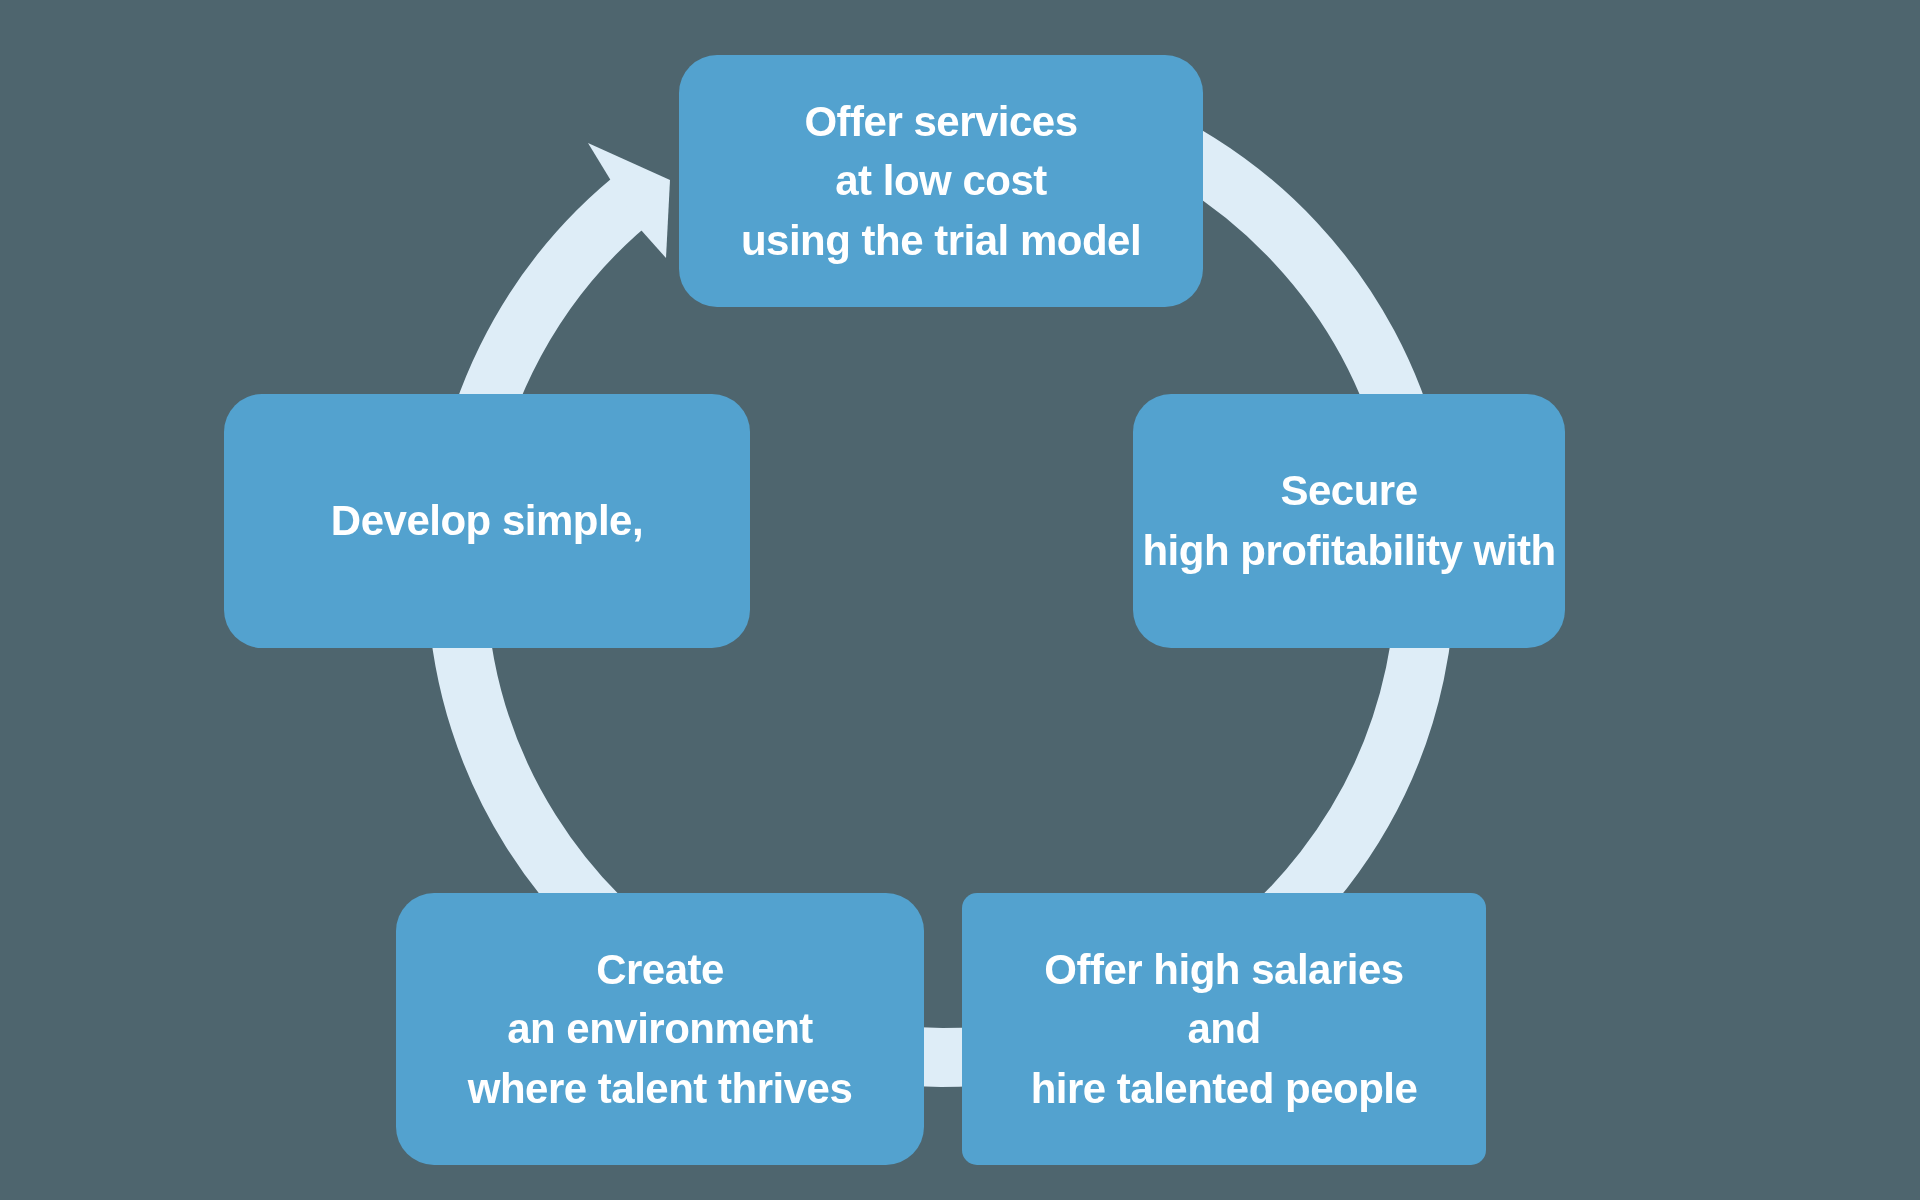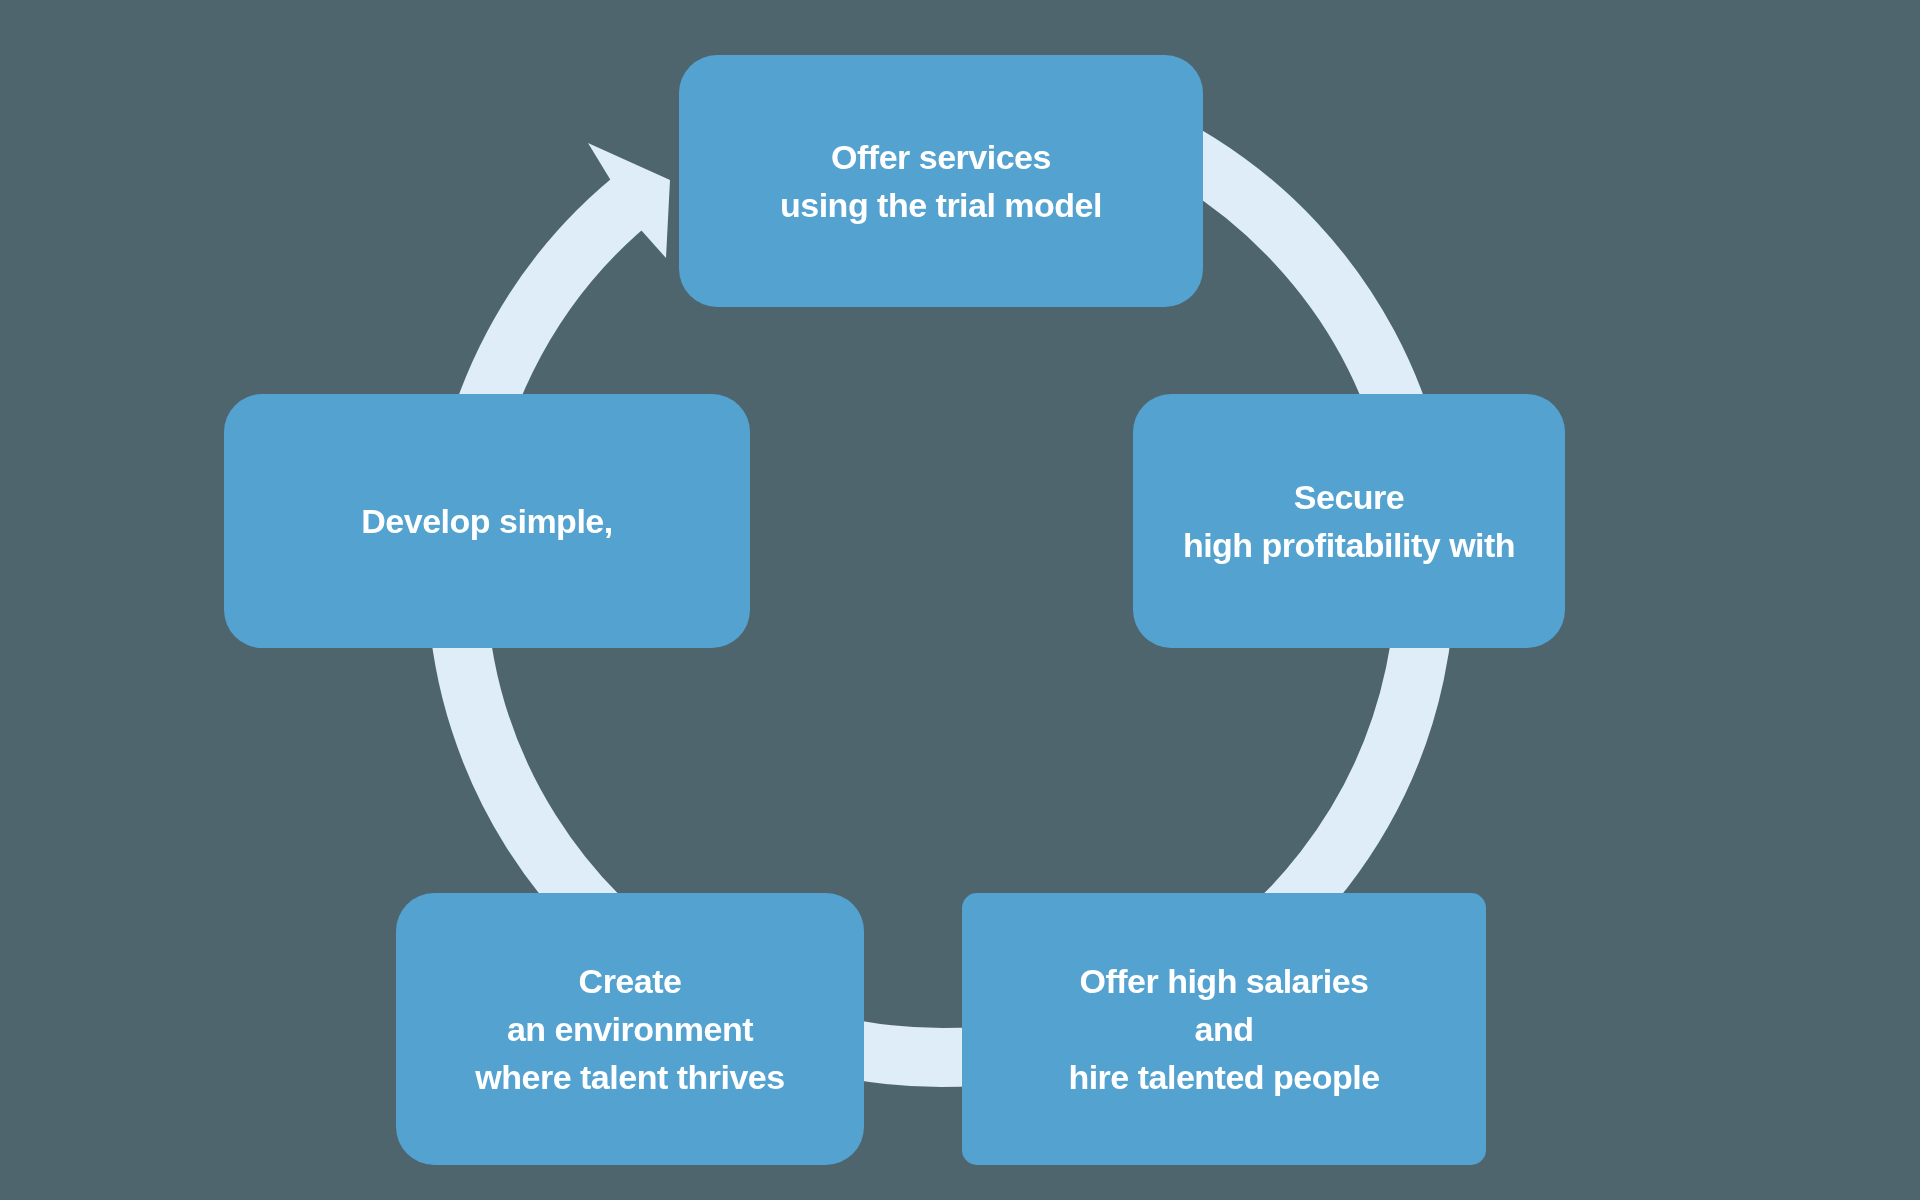--- a/index.html
+++ b/index.html
@@ -33,45 +33,46 @@
     position:absolute;
     background:var(--node-fill);
     border-radius:38px;
     color:var(--text);
     display:flex;
     flex-direction:column;
     justify-content:center;
     align-items:center;
     text-align:center;
     font-weight:bold;
-    font-size:34px;
+    font-size:42px;
     line-height:1.42;
     letter-spacing:-0.5px;
   }
   .node .line{
     white-space:nowrap;
   }
   .pos-top{          left:679px;  top:55px;  width:524px; height:252px; }
   .pos-right{        left:1133px; top:394px; width:432px; height:254px; }
   .pos-bottom-right{ left:962px;  top:893px; width:524px; height:272px;border-radius:15px; }
-  .pos-bottom-left{  left:396px;  top:893px; width:468px; height:272px; }
+  .pos-bottom-left{  left:396px;  top:893px; width:528px; height:272px; }
   .pos-left{         left:224px;  top:394px; width:526px; height:254px;gap:34px; }
 </style>
 </head>
 <body>
 
 <div class="stage">
 
   <svg class="ring-svg" viewBox="0 0 1920 1200">
     <path d="M 873.6 93.2 A 484.5 484.5 0 1 1 642.7 191.2" fill="none" stroke="var(--ring)" stroke-width="59"></path>
     <polygon points="588,143 670,180 666,258 641,230" fill="var(--ring)"></polygon>
   </svg>
 
   <div class="node pos-top">
     <div class="line">Offer services</div>
+    <div class="line">at low cost</div>
     <div class="line">using the trial model</div>
   </div>
 
   <div class="node pos-right">
     <div class="line">Secure</div>
     <div class="line">high profitability with</div>
   </div>
 
   <div class="node pos-bottom-right">
     <div class="line">Offer high salaries</div>

